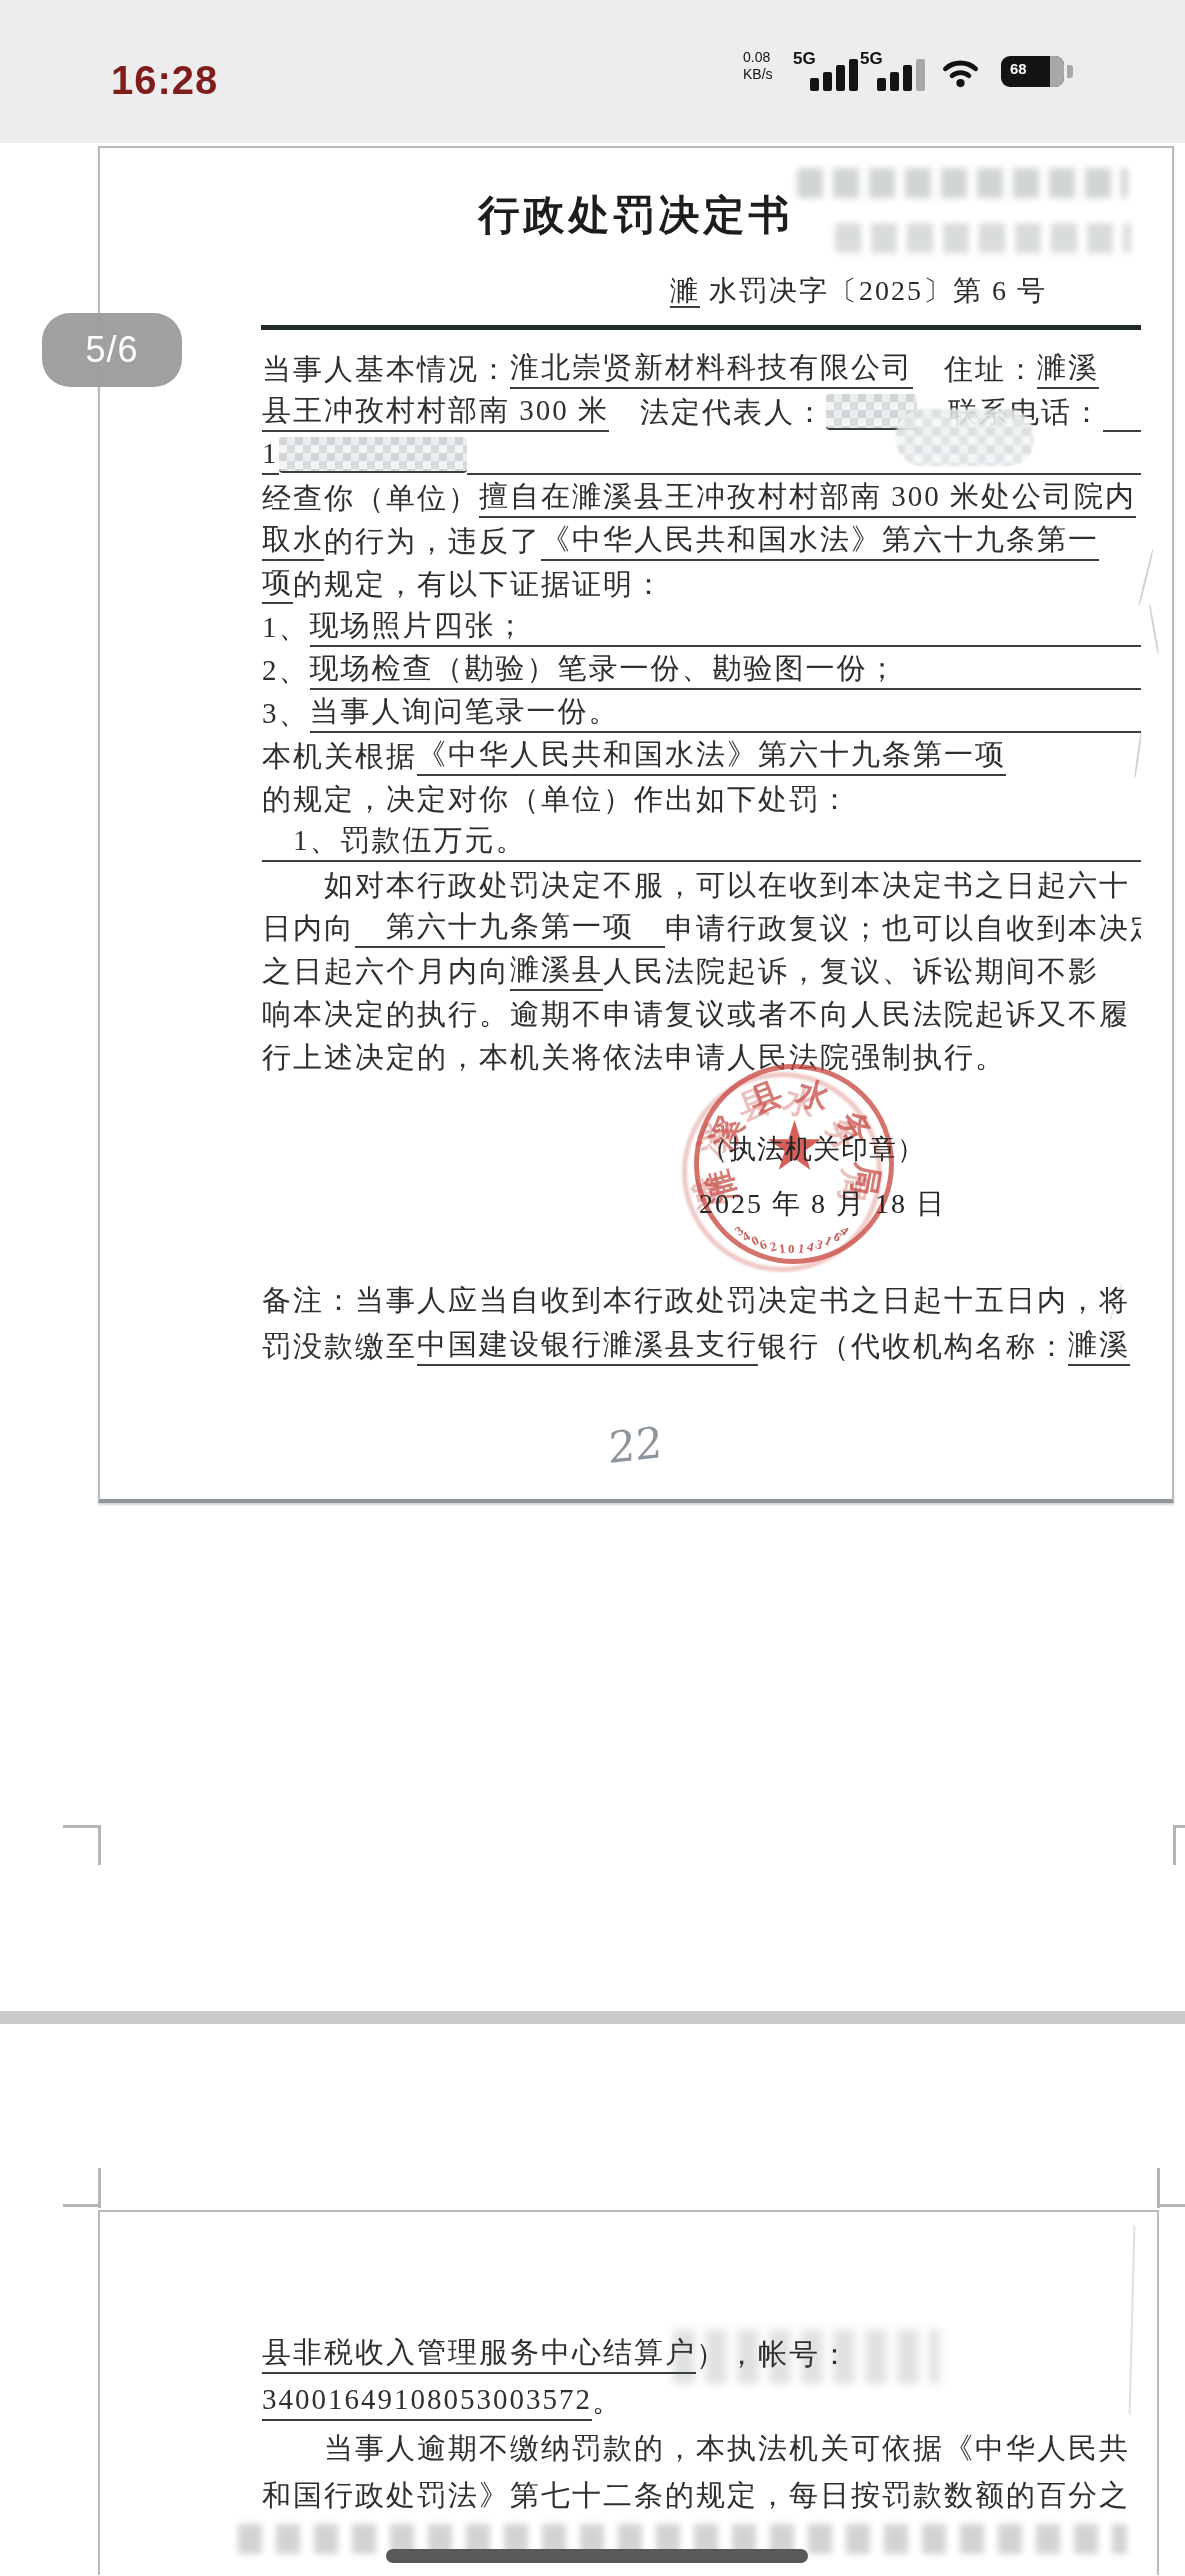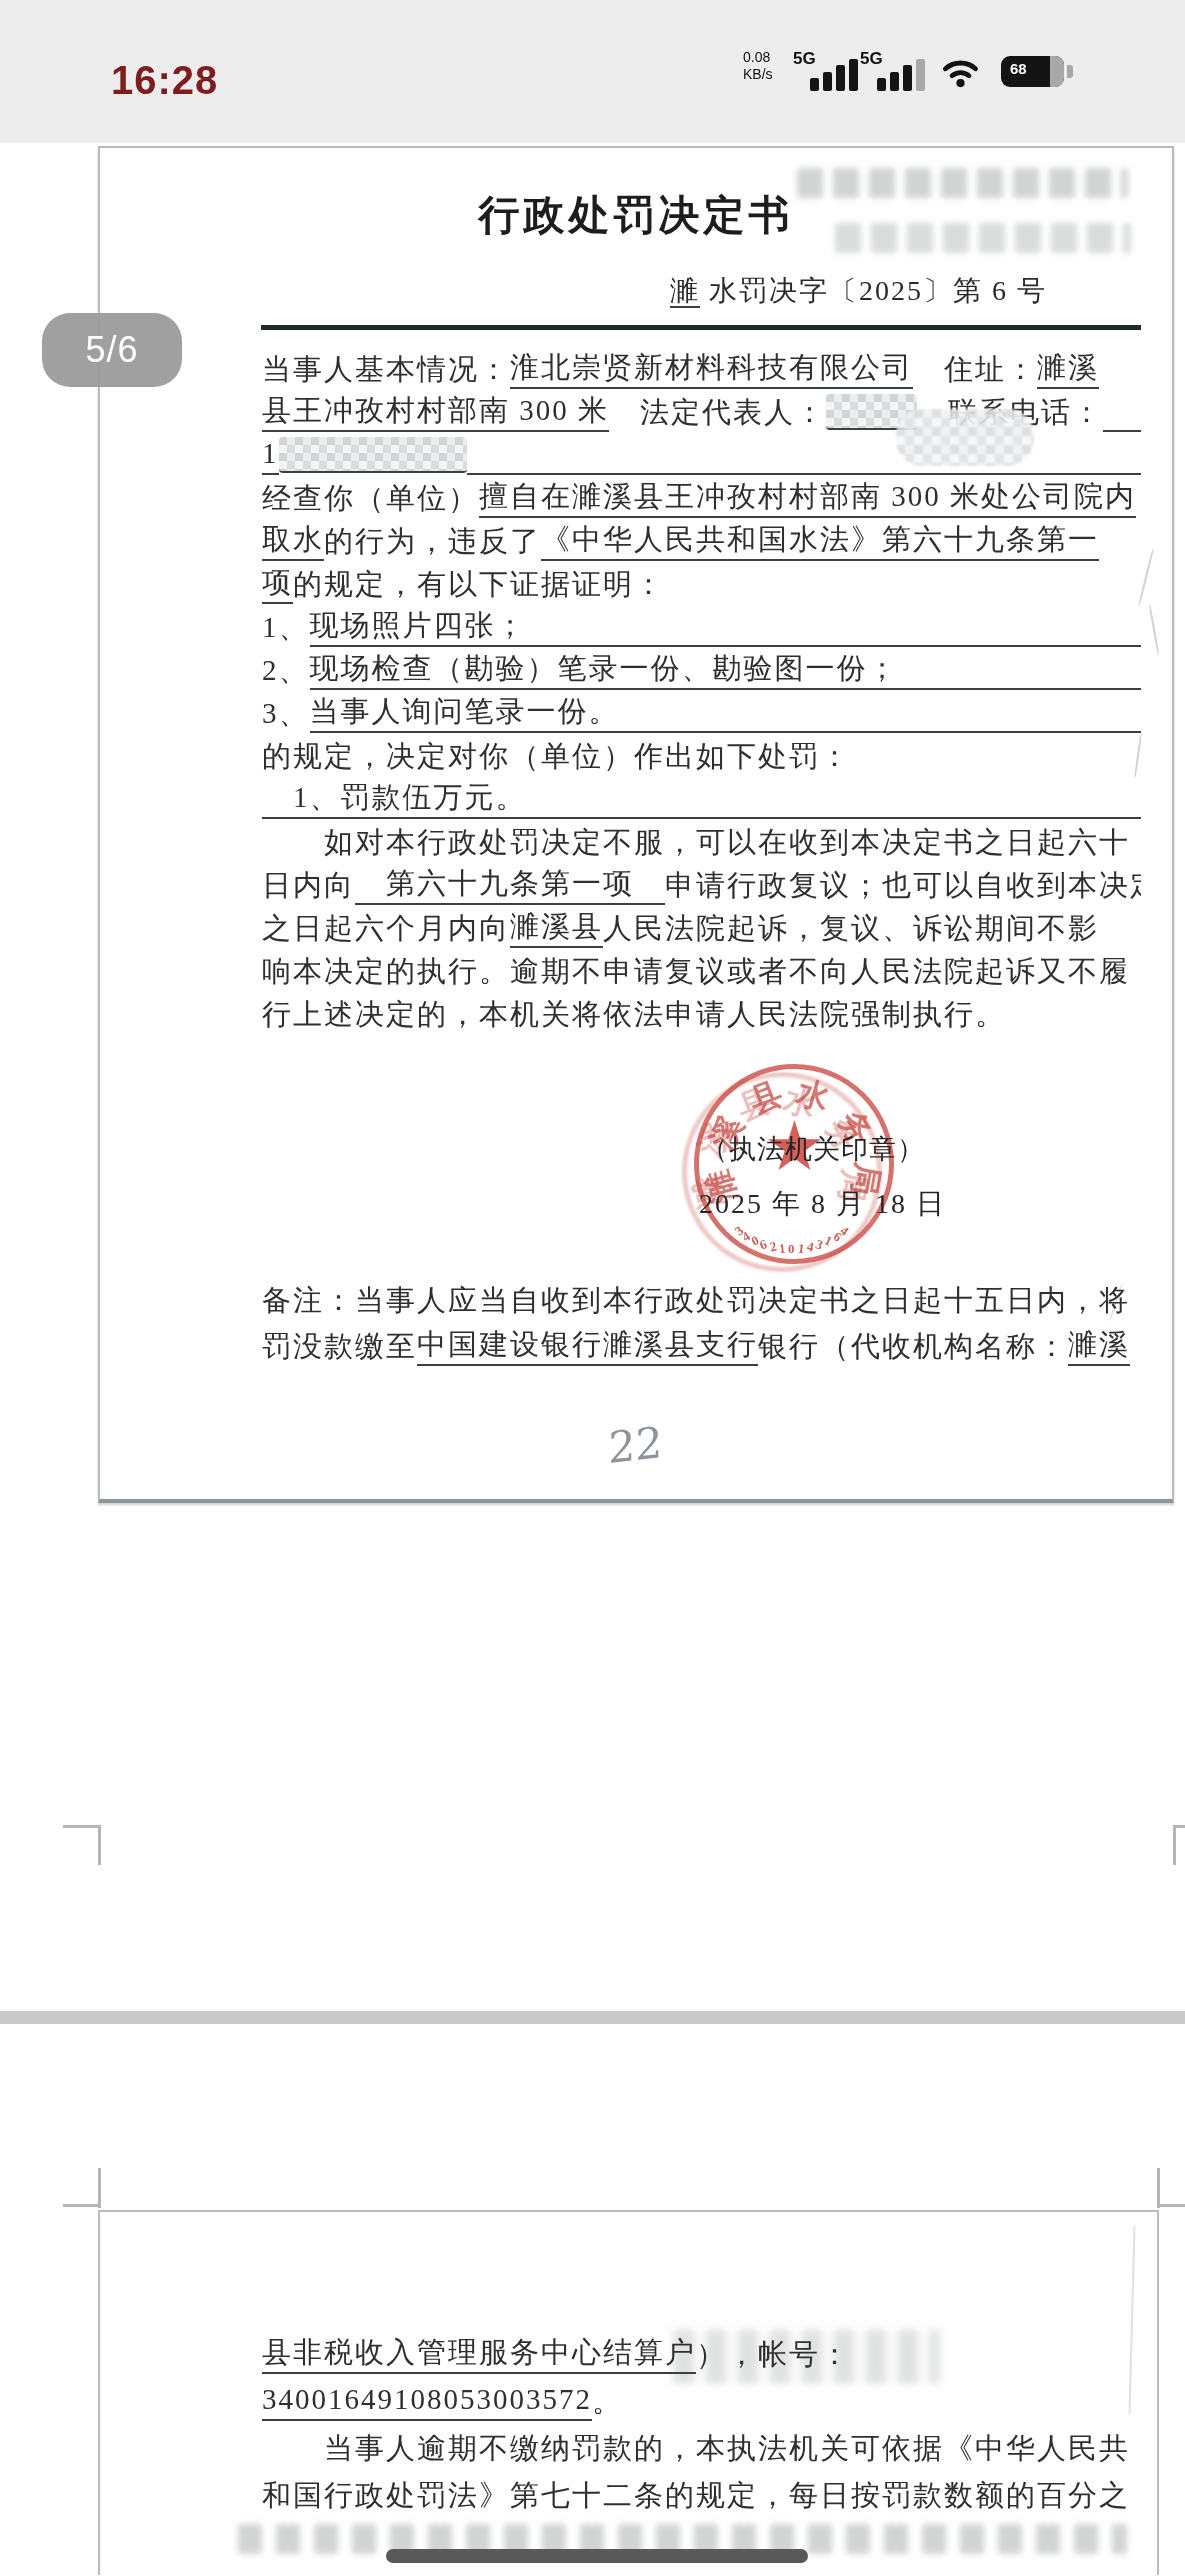--- a/index.html
+++ b/index.html
@@ -176,20 +176,24 @@
           </div>
           <div class="docline">
             <span>2、 </span>
             <span class="u">现场检查（勘验）笔录一份、勘验图一份；</span>
             <span class="fillu"></span>
           </div>
           <div class="docline">
             <span>3、 </span>
             <span class="u">当事人询问笔录一份。</span>
             <span class="fillu"></span>
+          </div>
+          <div class="docline">
+            <span>本机关根据</span>
+            <span class="u">《中华人民共和国水法》第六十九条第一项</span>
           </div>
           <div class="docline">
             <span>的规定，决定对你（单位）作出如下处罚：</span>
           </div>
           <div class="docline">
             <span class="u">　1、罚款伍万元。</span>
             <span class="fillu"></span>
           </div>
           <div class="docline">
             <span>　　如对本行政处罚决定不服，可以在收到本决定书之日起六十</span>

